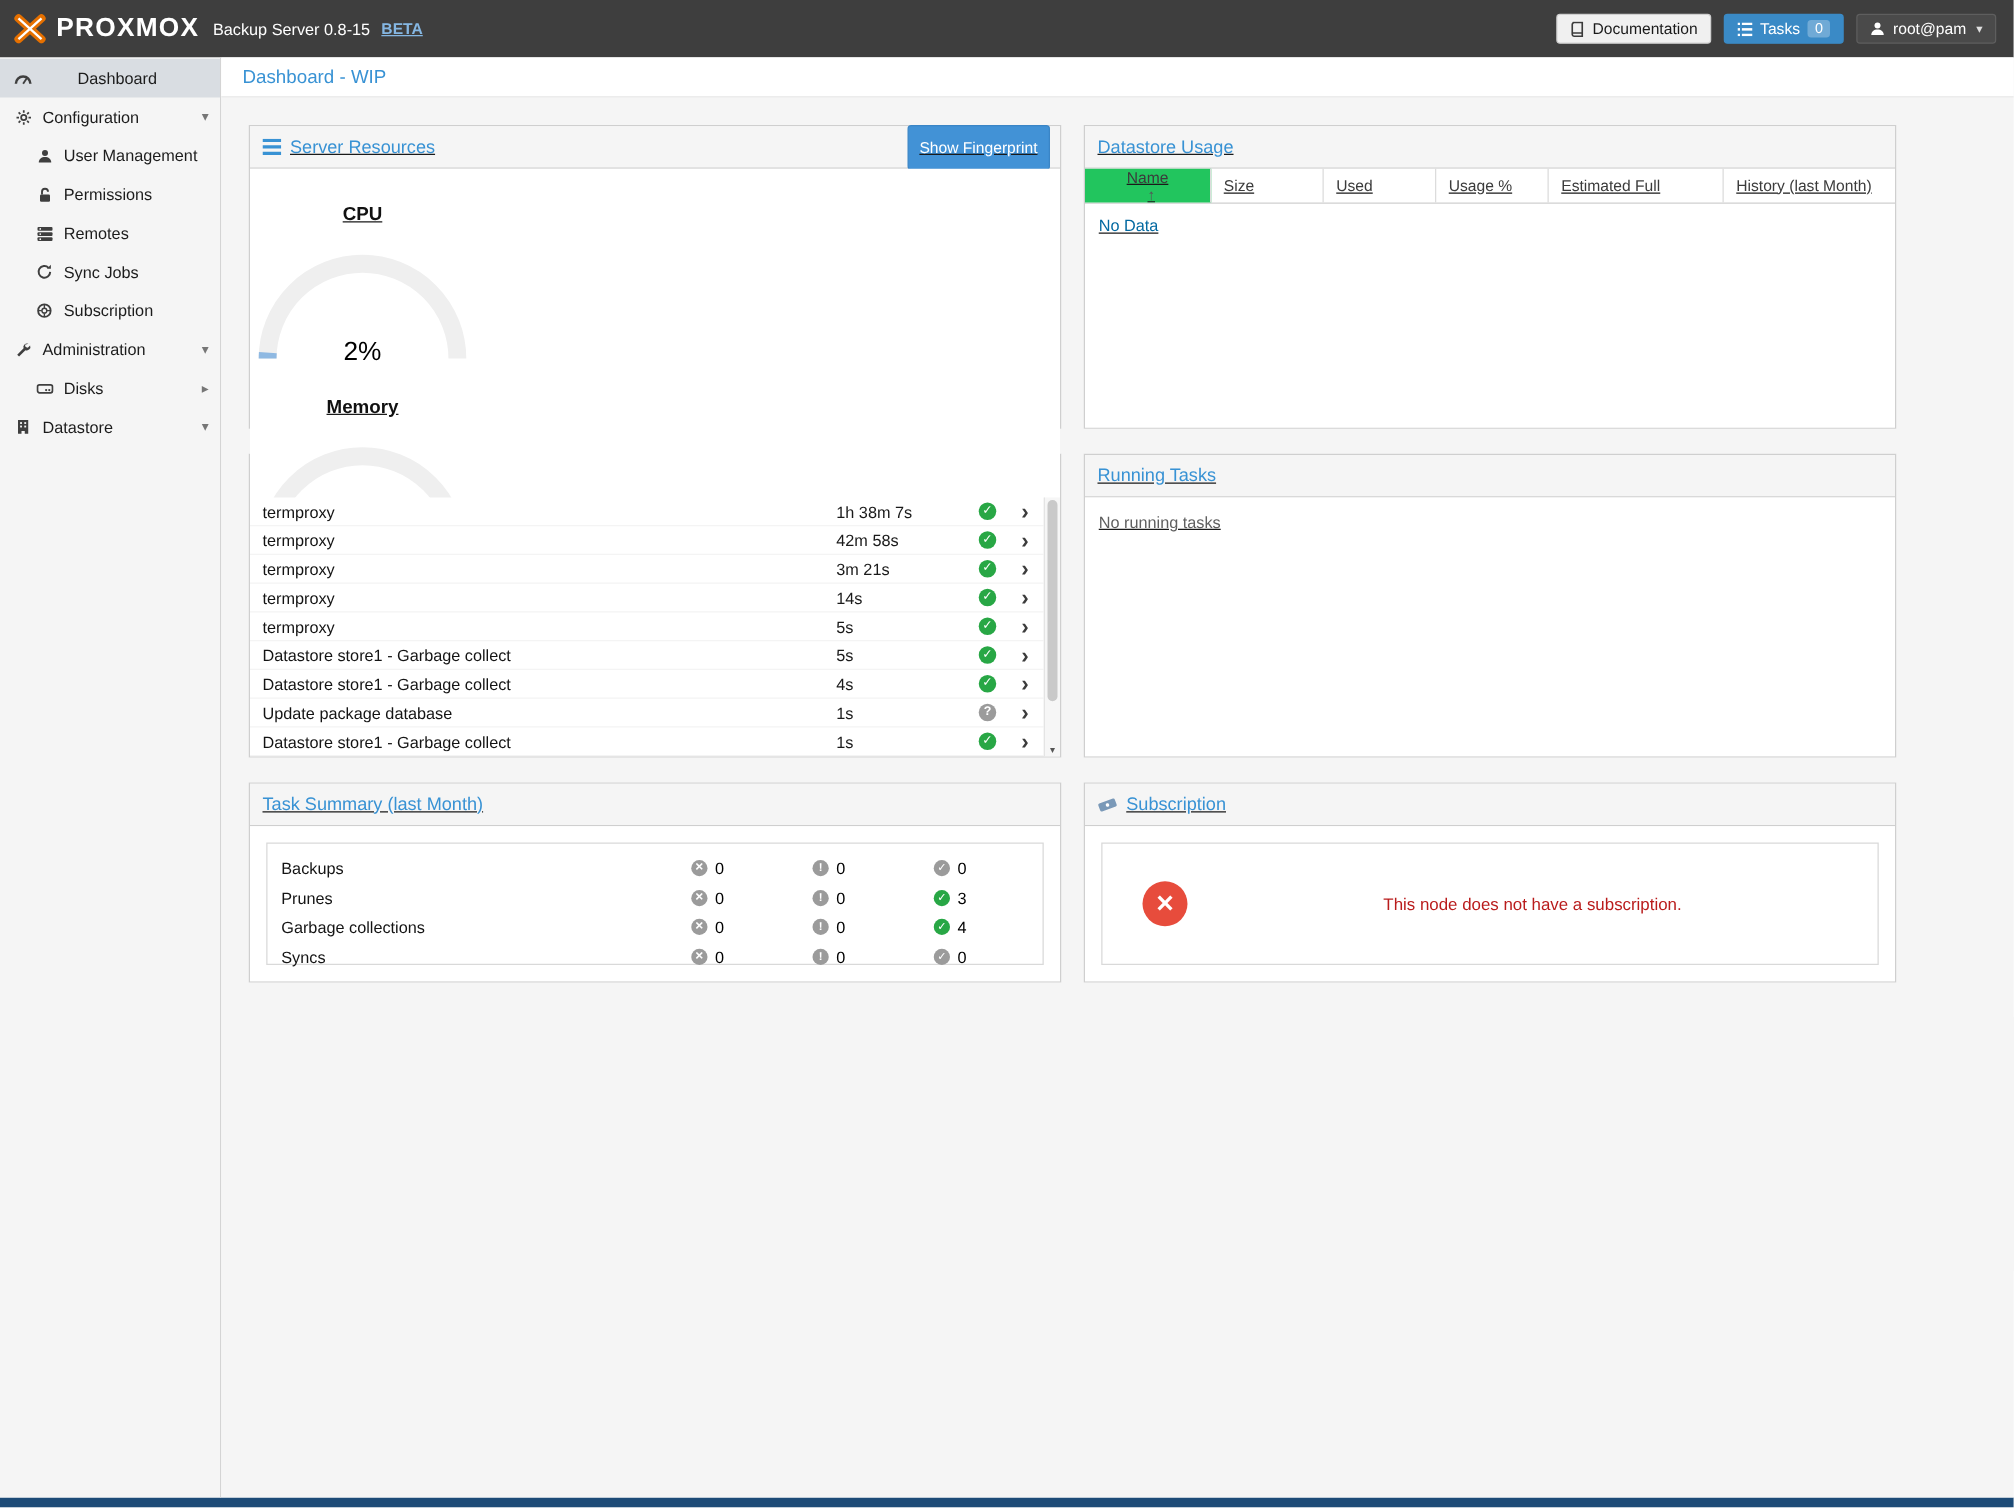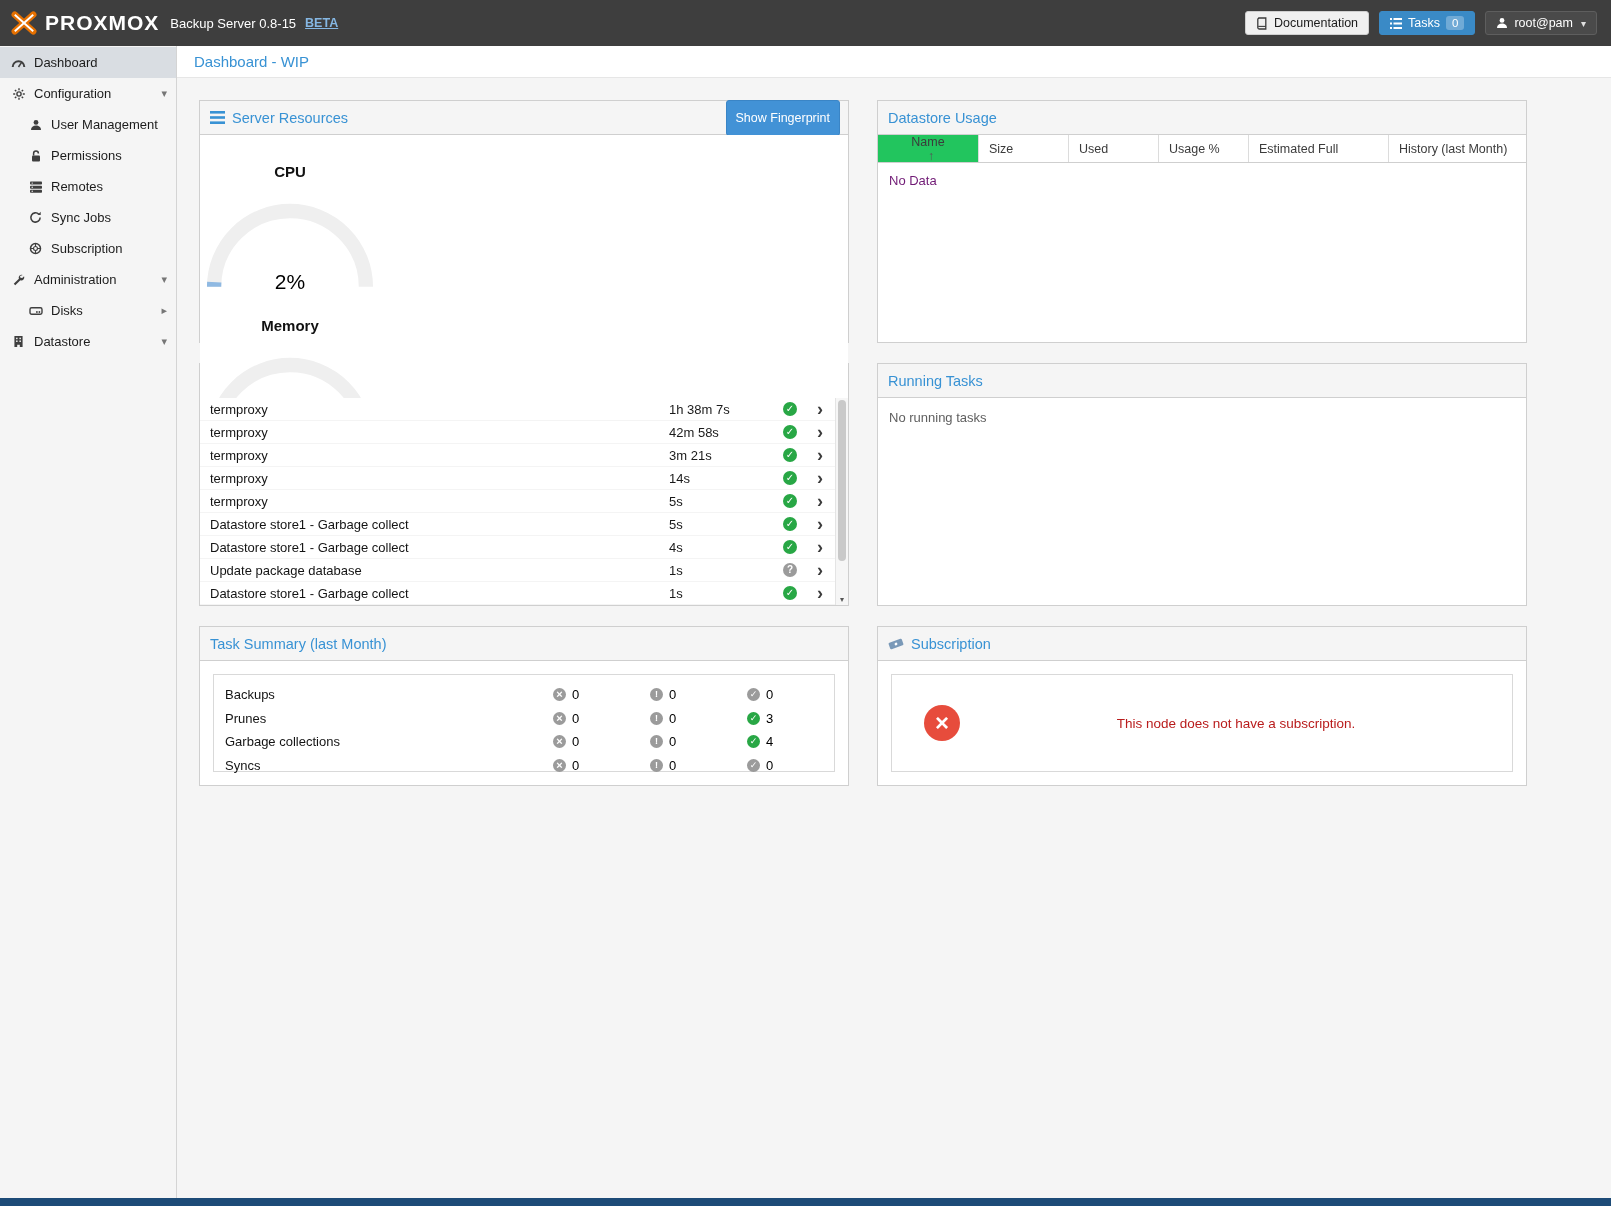--- a/index.html
+++ b/index.html
@@ -32,33 +32,33 @@
   .tasks-badge { background:rgba(255,255,255,.28); color:#fff; border-radius:3px; padding:1px 6px; font-size:11.5px; }
   .tb-caret { font-size:10px; color:#e0e0e0; margin-left:2px; }
 
   
   .main-row { display:flex; height:1152px; }
   .sidebar {
     width:177px; background:#f5f5f5; border-right:1px solid #d4d4d4; padding-top:1px; flex:none;
   }
   .sb-item { height:31px; display:flex; align-items:center; padding-left:10px; position:relative; cursor:pointer; color:#1c1c1c; }
   .sb-item.child { padding-left:27px; }
-  .sb-item.selected { background:#d9dde2; }
+  .sb-item.selected { background:#d9dde2;gap:28px; }
   .sb-icon { width:17px; margin-right:7px; display:inline-flex; justify-content:center; align-items:center; flex:none; }
   .sb-caret { position:absolute; right:9px; color:#767676; font-size:11px; }
 
   .main { flex:1; display:flex; flex-direction:column; background:#f5f5f5; }
   .page-header {
     height:32px; background:#fff; display:flex; align-items:center; padding-left:17px;
     border-bottom:1px solid #e6e6e6;
   }
   .page-title { color:#3892d4; font-size:15px; }
   .content {
     padding:22px 0 0 22px; display:grid; grid-template-columns:650px 650px;
-    gap:20px 28px; align-content:start;
+    gap:20px 18px; align-content:start;text-decoration:underline;
   }
 
   
   .panel { background:#fff; border:1px solid #cfcfcf; display:flex; flex-direction:column; }
   .h243 { height:243px; } .h160 { height:160px; }
   .panel-header {
     height:34px; background:#f5f5f5; border-bottom:1px solid #cfcfcf;
     display:flex; align-items:center; padding:0 8px 0 10px; gap:7px; flex:none;
   }
   .panel-title { color:#3892d4; font-size:14.5px; display:flex; align-items:center; gap:7px; }
@@ -83,21 +83,21 @@
     display:grid; grid-template-columns:101px 90px 90px 90px 140px 1fr;
     border-bottom:1px solid #cfcfcf; height:28px;
   }
   .du-cell {
     display:flex; align-items:center; padding:0 10px; color:#3b3b3b;
     border-right:1px solid #dcdcdc; font-size:12.5px; cursor:pointer; white-space:nowrap; overflow:hidden;
   }
   .du-cell:last-child { border-right:none; }
   .du-cell.sorted { background:#22c55e;flex-direction:column; }
   .sort-arrow { margin-left:6px; color:#555; font-size:12px; }
-  .empty-text { color:#701a75; padding:10px 11px; }
+  .empty-text { color:#0369a1; padding:10px 11px; }
 
   
   .task-list { position:absolute; top:0; left:0; right:13px; bottom:0; overflow:hidden; }
   .task-row { height:23px; display:flex; align-items:center; padding-left:10px; border-bottom:1px solid #f4f4f4; cursor:pointer; }
   .task-name { flex:1; color:#141414; white-space:nowrap; overflow:hidden; }
   .task-duration { width:106px; flex:none; }
   .status-cell { width:30px; flex:none; display:flex; justify-content:center; }
   .chev-cell { width:30px; flex:none; display:flex; justify-content:center; cursor:pointer; }
   .chev-cell::before { content:"\203A"; font-size:18px; font-weight:bold; color:#3c3c3c; line-height:1; }
   .fake-scrollbar {

